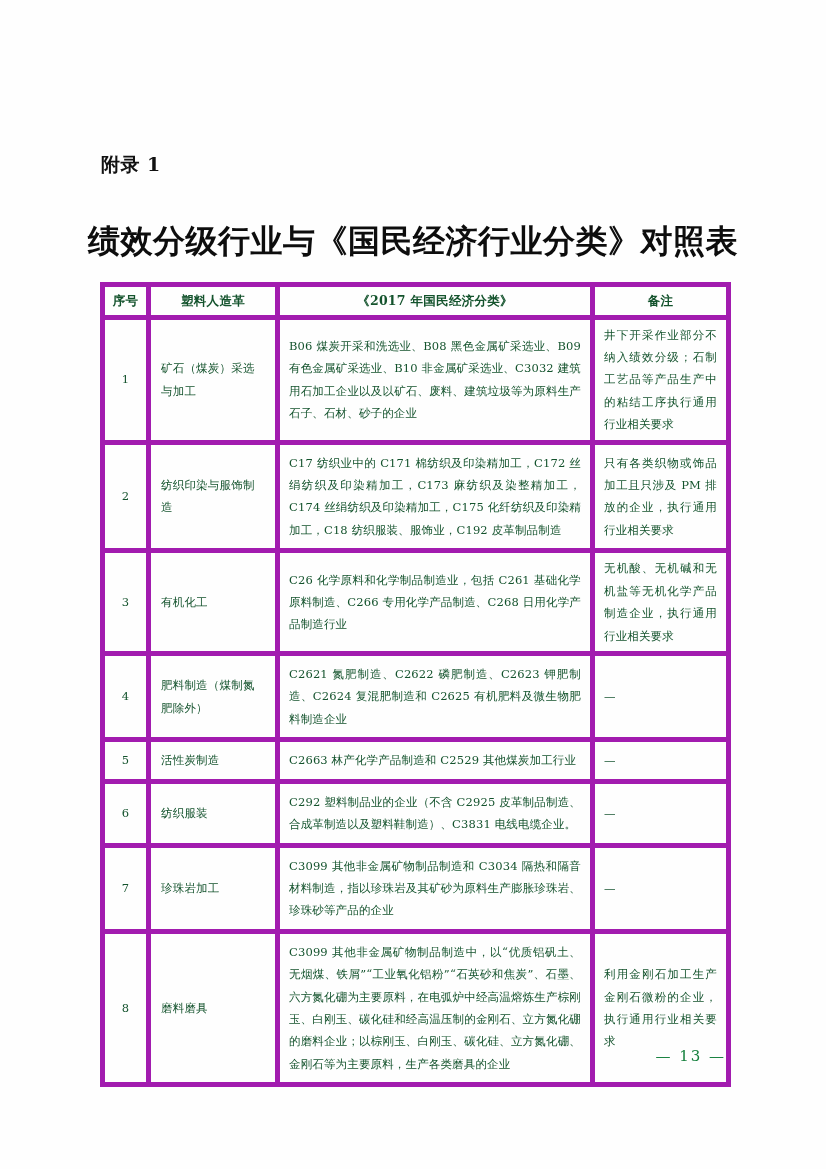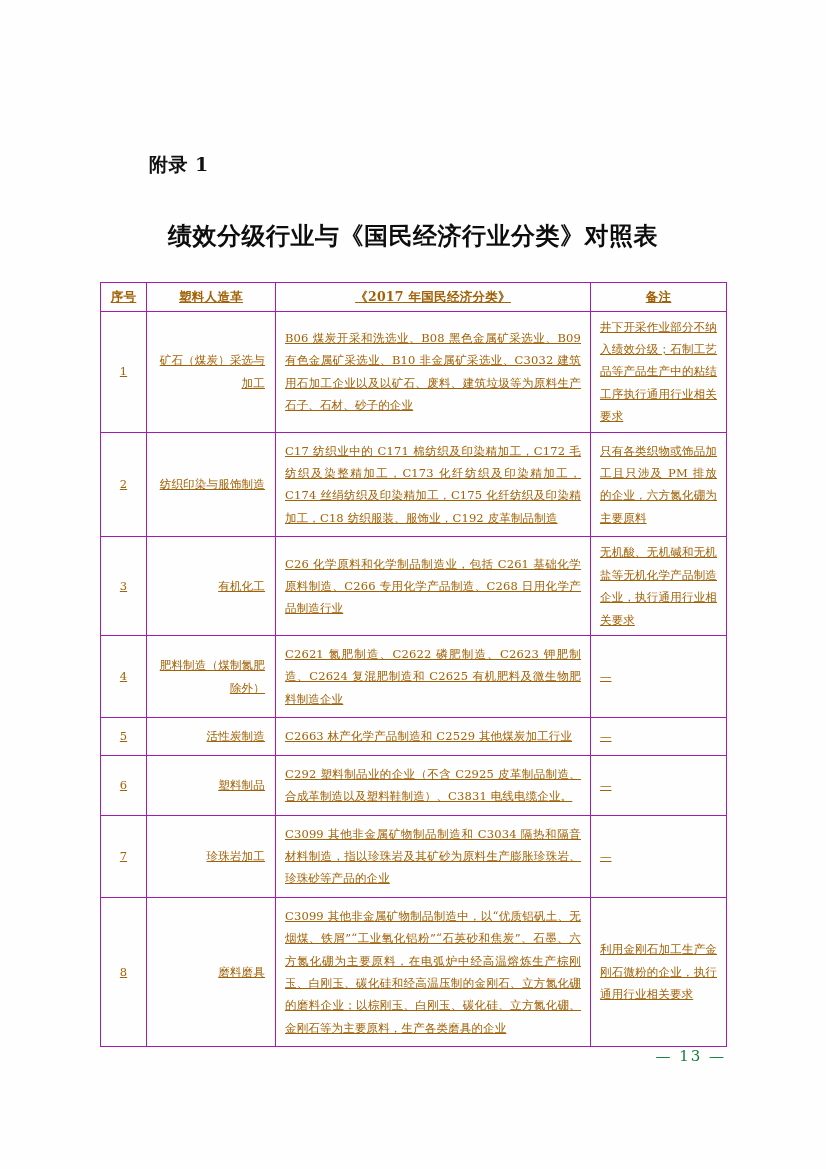--- a/index.html
+++ b/index.html
@@ -30,31 +30,30 @@
   .appendix-label {
     position: absolute;
     left: 101px;
     top: 152px;
     font-size: 19px;
     font-weight: 700;
     letter-spacing: 0.5px;
     font-family: "DejaVu Serif", "Liberation Serif", serif;
     color: #111;
     white-space: nowrap;
-    margin-left: 48px;
   }
 
   
   .doc-title {
     position: absolute;
     left: 0;
     top: 220px;
     width: 826px;
     text-align: center;
-    font-size: 24px;
+    font-size: 32px;
     font-weight: 700;
     letter-spacing: 0.5px;
     color: #0d0d0d;
     font-family: "DejaVu Serif", "Liberation Serif", serif;
     white-space: nowrap;
   }
 
   
   .tbl-wrap {
     position: absolute;
@@ -63,26 +62,25 @@
     width: 626px;
   }
   table.cmp {
     border-collapse: collapse;
     width: 626px;
     table-layout: fixed;
     font-family: "DejaVu Serif", "Liberation Serif", serif;
   }
   table.cmp th,
   table.cmp td {
-    border: 1px solid #a21caf;
+    border: 5px solid #a21caf;
     vertical-align: middle;
     font-size: 11.5px;
     line-height: 1.95;
-    color: #a16207;
-    text-decoration: underline;
+    color: #14532d;
   }
   table.cmp thead th {
     text-align: center;
     font-weight: 700;
     font-size: 12.5px;
     padding: 5px 2px;
     line-height: 1.4;
     letter-spacing: 0.3px;
   }
   col.c-idx    { width: 46px; }
@@ -90,21 +88,21 @@
   col.c-cls    { width: 315px; }
   col.c-rmk    { width: 136px; }
 
   td.idx {
     text-align: center;
     font-size: 12px;
     font-family: "DejaVu Serif", "Liberation Serif", serif;
   }
   td.ind {
     padding: 4px 10px;
-    text-align: right;
+    text-align: left;
     letter-spacing: 0.2px;
   }
   td.cls {
     padding: 7px 9px;
     text-align: justify;
     text-justify: inter-ideograph;
     letter-spacing: 0.15px;
   }
   td.rmk {
     padding: 4px 9px;
@@ -157,22 +155,22 @@
       <tbody>
         <tr>
           <td class="idx">1</td>
           <td class="ind">矿石（煤炭）采选与加工</td>
           <td class="cls">B06 煤炭开采和洗选业、B08 黑色金属矿采选业、B09 有色金属矿采选业、B10 非金属矿采选业、C3032 建筑用石加工企业以及以矿石、废料、建筑垃圾等为原料生产石子、石材、砂子的企业</td>
           <td class="rmk">井下开采作业部分不纳入绩效分级；石制工艺品等产品生产中的粘结工序执行通用行业相关要求</td>
         </tr>
         <tr>
           <td class="idx">2</td>
           <td class="ind">纺织印染与服饰制造</td>
-          <td class="cls">C17 纺织业中的 C171 棉纺织及印染精加工，C172 毛纺织及染整精加工，C173 化纤纺织及印染精加工，C174 丝绢纺织及印染精加工，C175 化纤纺织及印染精加工，C18 纺织服装、服饰业，C192 皮革制品制造</td>
-          <td class="rmk">只有各类织物或饰品加工且只涉及 PM 排放的企业，六方氮化硼为主要原料</td>
+          <td class="cls">C17 纺织业中的 C171 棉纺织及印染精加工，C172 丝绢纺织及印染精加工，C173 麻纺织及染整精加工，C174 丝绢纺织及印染精加工，C175 化纤纺织及印染精加工，C18 纺织服装、服饰业，C192 皮革制品制造</td>
+          <td class="rmk">只有各类织物或饰品加工且只涉及 PM 排放的企业，执行通用行业相关要求</td>
         </tr>
         <tr>
           <td class="idx">3</td>
           <td class="ind">有机化工</td>
           <td class="cls">C26 化学原料和化学制品制造业，包括 C261 基础化学原料制造、C266 专用化学产品制造、C268 日用化学产品制造行业</td>
           <td class="rmk">无机酸、无机碱和无机盐等无机化学产品制造企业，执行通用行业相关要求</td>
         </tr>
         <tr>
           <td class="idx">4</td>
           <td class="ind">肥料制造（煤制氮肥除外）</td>
@@ -180,21 +178,21 @@
           <td class="rmk dash">—</td>
         </tr>
         <tr>
           <td class="idx">5</td>
           <td class="ind">活性炭制造</td>
           <td class="cls">C2663 林产化学产品制造和 C2529 其他煤炭加工行业</td>
           <td class="rmk dash">—</td>
         </tr>
         <tr>
           <td class="idx">6</td>
-          <td class="ind">塑料制品</td>
+          <td class="ind">纺织服装</td>
           <td class="cls">C292 塑料制品业的企业（不含 C2925 皮革制品制造、合成革制造以及塑料鞋制造）、C3831 电线电缆企业。</td>
           <td class="rmk dash">—</td>
         </tr>
         <tr>
           <td class="idx">7</td>
           <td class="ind">珍珠岩加工</td>
           <td class="cls">C3099 其他非金属矿物制品制造和 C3034 隔热和隔音材料制造，指以珍珠岩及其矿砂为原料生产膨胀珍珠岩、珍珠砂等产品的企业</td>
           <td class="rmk dash">—</td>
         </tr>
         <tr>

